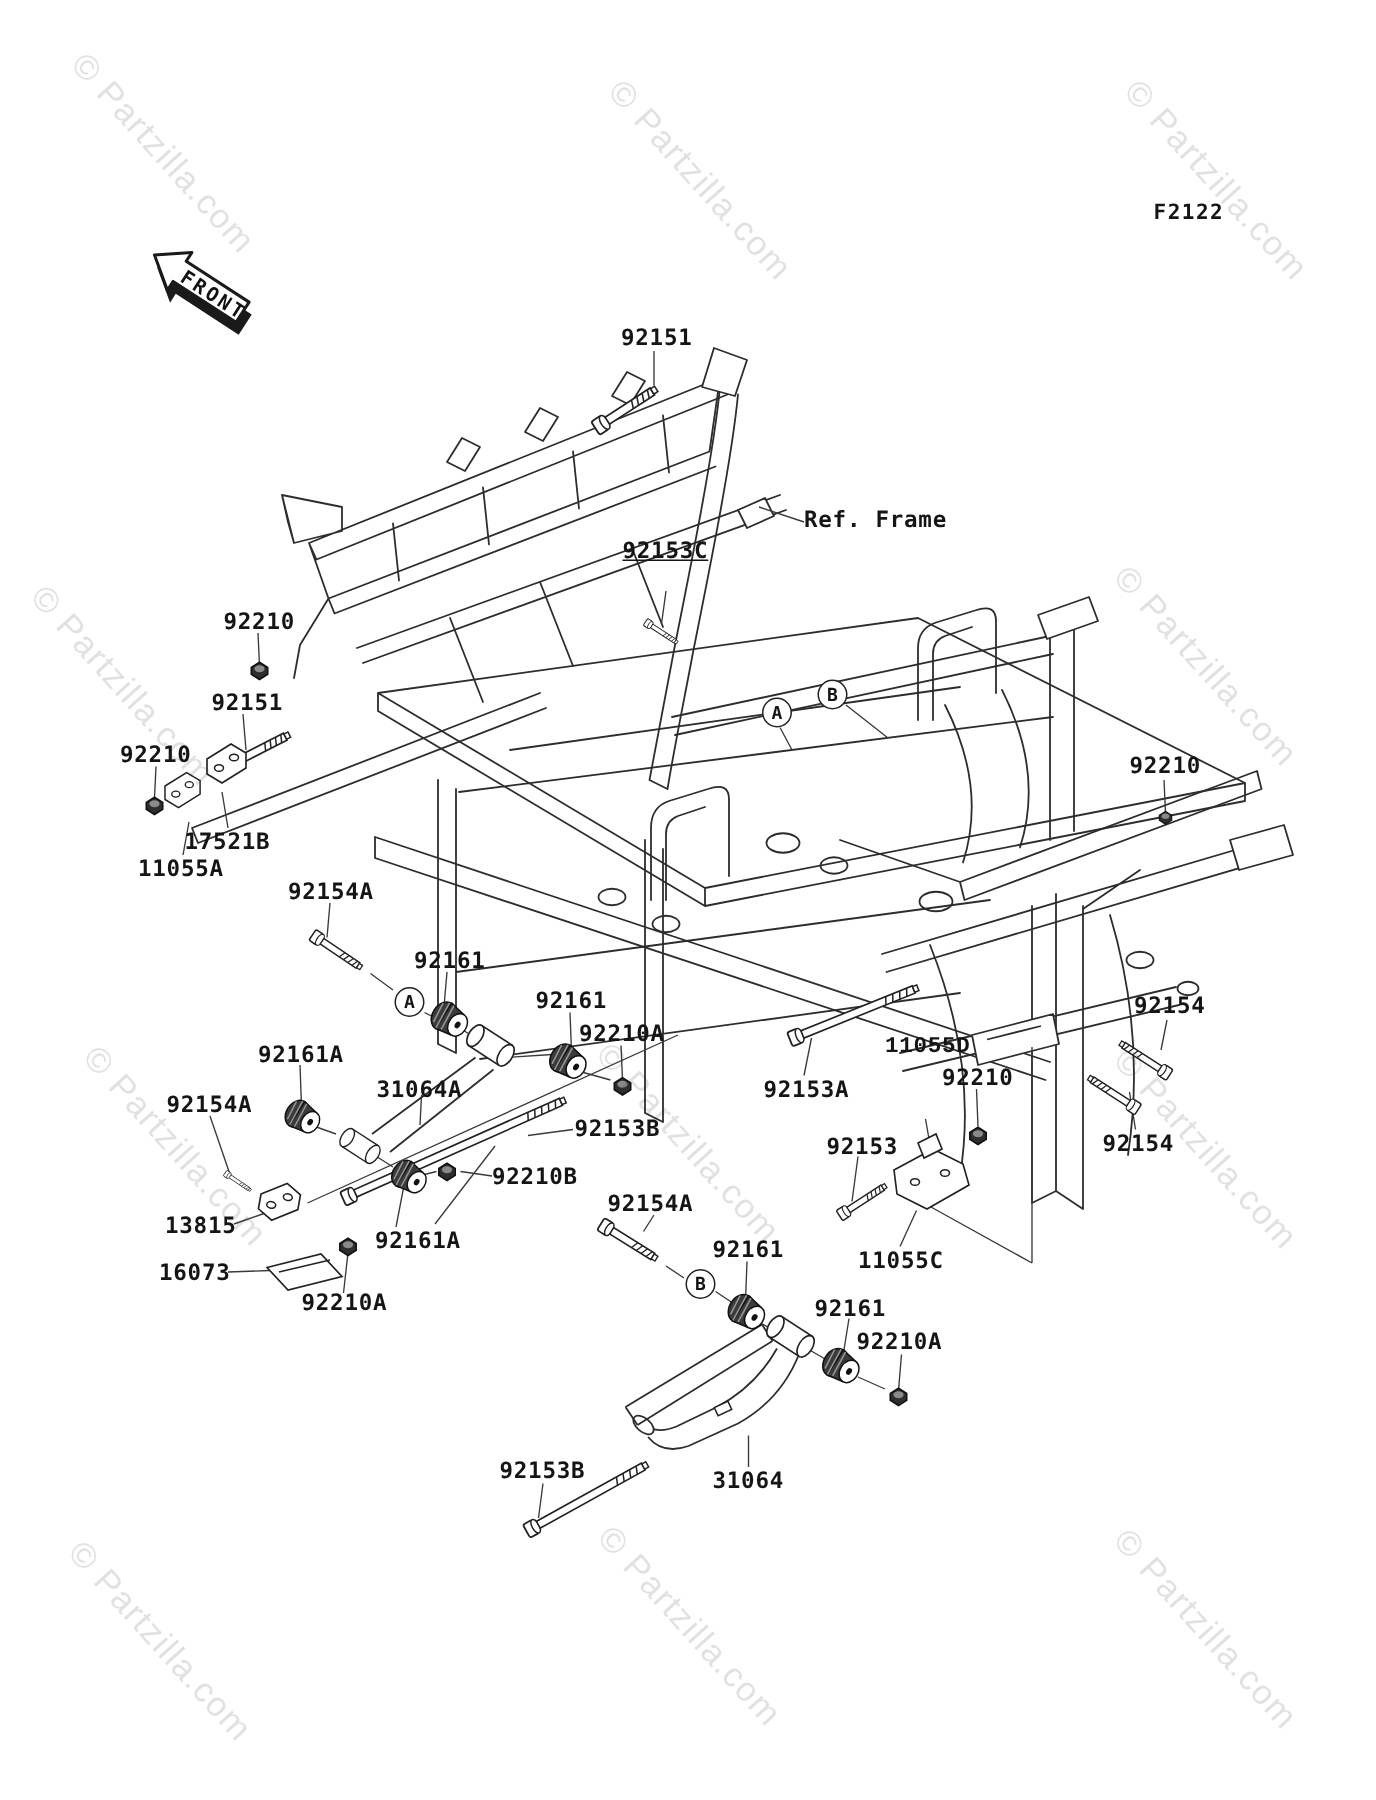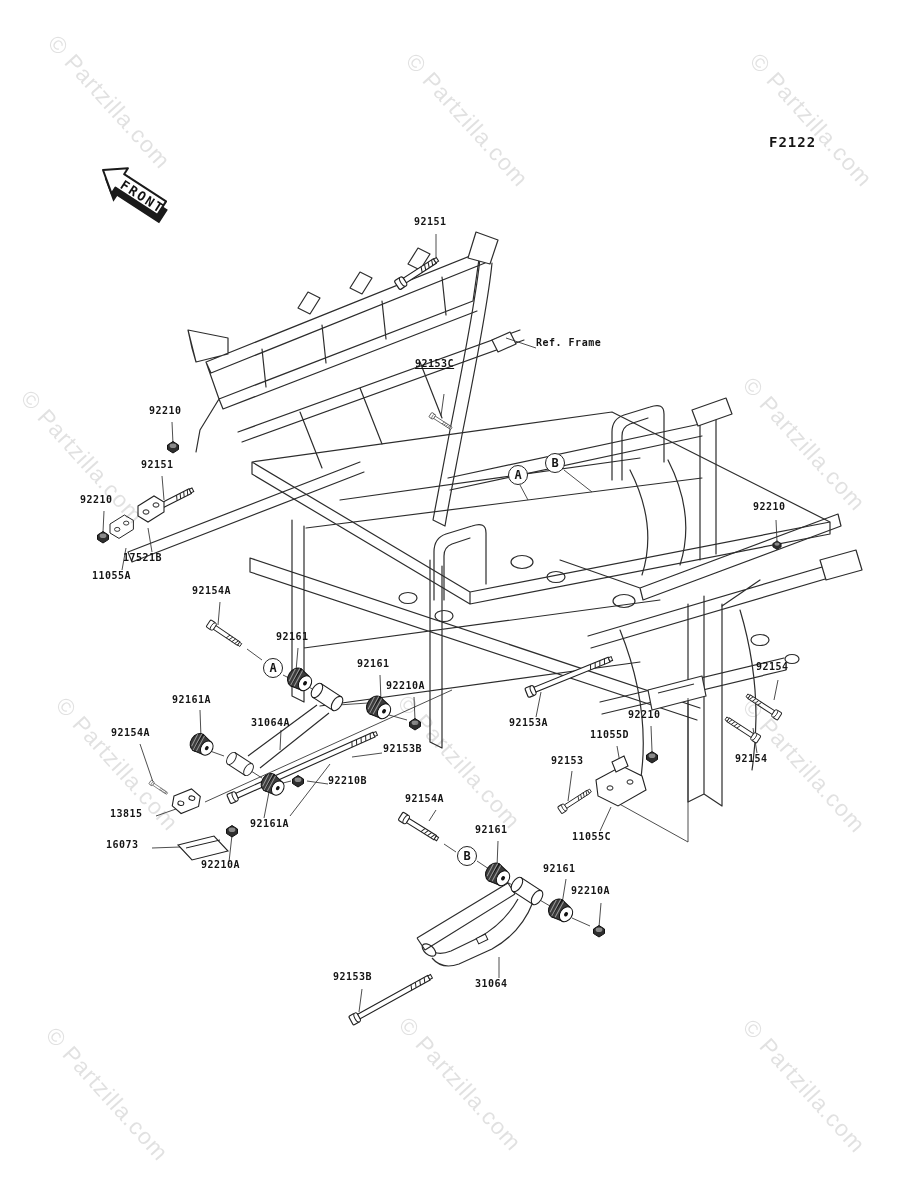--- a/index.html
+++ b/index.html
@@ -2,21 +2,21 @@
 <html><head>
 <meta charset="utf-8">
 <style>
   html,body{margin:0;padding:0;background:#fff;}
   #stage{position:relative;width:917px;height:1200px;background:#ffffff;overflow:hidden;
          font-family:"DejaVu Sans Mono",monospace;}
   .wm{position:absolute;color:rgba(40,40,40,0.14);font-family:"Liberation Sans",sans-serif;
       font-size:23px;letter-spacing:1px;white-space:nowrap;transform-origin:0 0;
       transform:rotate(48deg);pointer-events:none;}
   .lbl{position:absolute;font-family:"DejaVu Sans Mono",monospace;font-weight:bold;
-       font-size:10px;letter-spacing:.5px;color:#151515;white-space:nowrap;}
+       font-size:15px;letter-spacing:.5px;color:#151515;white-space:nowrap;}
   .balloon{position:absolute;width:20px;height:20px;box-sizing:border-box;
        border:1.6px solid #222;border-radius:50%;background:#fff;
        display:flex;align-items:center;justify-content:center;
        font:bold 12px "DejaVu Sans Mono",monospace;color:#151515;}
   .figcode{position:absolute;left:757px;top:134px;font:bold 14px "DejaVu Sans Mono",monospace;
        letter-spacing:1px;color:#151515;margin-left:12px;}
   .ref-label{left:536px;top:337px;}
   svg.art{position:absolute;left:0;top:0;}
   svg.art text{font-family:"DejaVu Sans Mono",monospace;}
 </style>
@@ -248,21 +248,21 @@
     <div class="lbl" style="left: 92px; top: 570px;">11055A</div>
     <div class="lbl" style="left: 192px; top: 585px;">92154A</div>
     <div class="lbl" style="left: 276px; top: 631px;">92161</div>
     <div class="lbl" style="left: 357px; top: 658px;">92161</div>
     <div class="lbl" style="left: 386px; top: 680px;">92210A</div>
     <div class="lbl" style="left: 172px; top: 694px;">92161A</div>
     <div class="lbl" style="left: 251px; top: 717px;">31064A</div>
     <div class="lbl" style="left: 111px; top: 727px;">92154A</div>
     <div class="lbl" style="left: 509px; top: 717px;">92153A</div>
     <div class="lbl" style="left: 628px; top: 709px;">92210</div>
-    <div class="lbl" style="left: 590px; top: 729px;">11055D</div>
+    <div class="lbl" style="left: 590px; top: 689px; font-family: Liberation Mono, monospace;">11055D</div>
     <div class="lbl" style="left: 551px; top: 755px; text-align: center;">92153</div>
     <div class="lbl" style="left: 753px; top: 501px;">92210</div>
     <div class="lbl" style="left: 756px; top: 661px;">92154</div>
     <div class="lbl" style="left: 735px; top: 753px;">92154</div>
     <div class="lbl" style="left: 383px; top: 743px;">92153B</div>
     <div class="lbl" style="left: 328px; top: 775px;">92210B</div>
     <div class="lbl" style="left: 110px; top: 808px;">13815</div>
     <div class="lbl" style="left: 250px; top: 818px;">92161A</div>
     <div class="lbl" style="left: 106px; top: 839px; text-align: right;">16073</div>
     <div class="lbl" style="left: 201px; top: 859px;">92210A</div>

